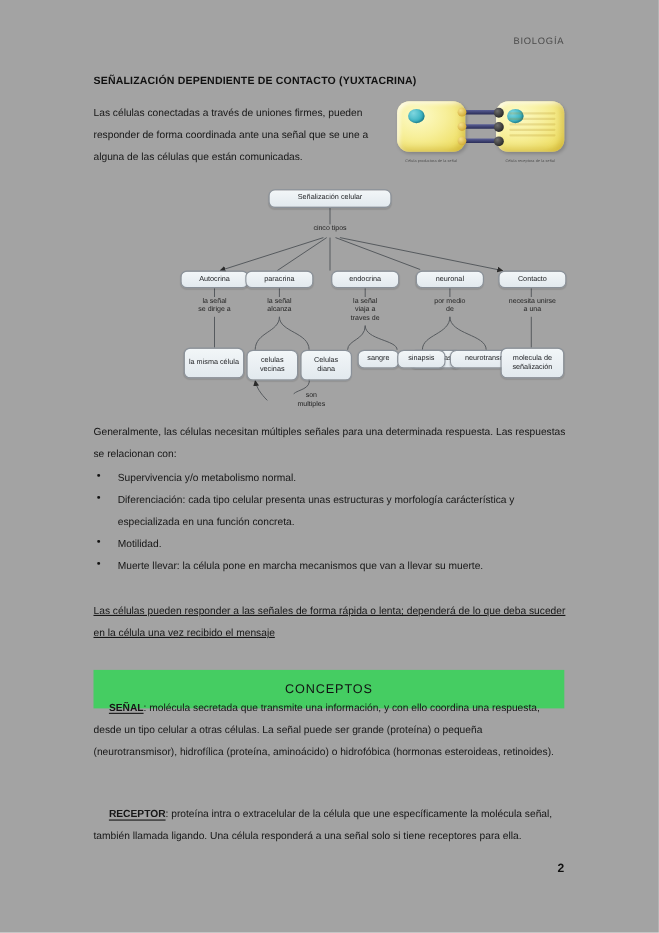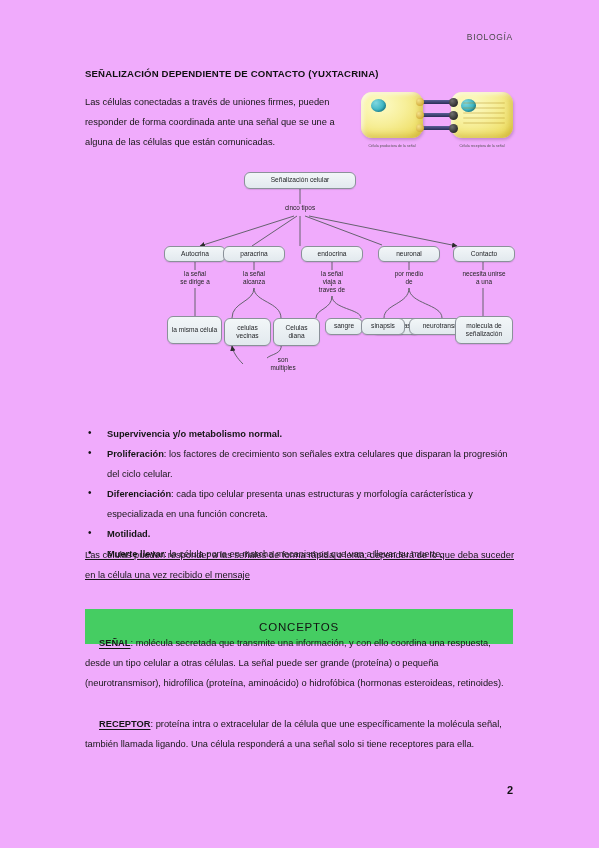--- a/index.html
+++ b/index.html
@@ -14,21 +14,21 @@
     font-family: "Liberation Sans", sans-serif;
     color: #1a1a1a;
     overflow: hidden;
   }
 
   .page {
     position: absolute;
     left: 0; top: 0;
     width: 599px;
     height: 848px;
-    background: #f0abfc;
+    background: #a3a3a3;
   }
 
   
   .doc-header {
     position: absolute;
     left: 85px;
     top: 32px;
     width: 428px;
     text-align: right;
     font-size: 8.5px;
@@ -212,21 +212,21 @@
     color: #161616;
   }
   .bullet-list li::before {
     content: "\2022";
     position: absolute;
     left: 3px;
     top: -1px;
     font-size: 10px;
     color: #111;
   }
-  .bullet-list .lead { font-weight: bold; }
+  .bullet-list .lead { font-weight: normal; }
 
   
   .conceptos-banner {
     position: absolute;
     left: 85px;
     top: 609px;
     width: 428px;
     height: 35px;
     background: #45cd62;
     display: flex;
@@ -356,27 +356,25 @@
     <div class="cm-node" style="left:240px; top:152px; width:38px; height:17px;">sangre</div>
     <div class="cm-node" style="left:287px; top:152px; width:48px; height:17px;">hormonas</div>
 
     <div class="cm-node" style="left:276px; top:152px; width:44px; height:17px;">sinapsis</div>
     <div class="cm-node" style="left:324px; top:152px; width:82px; height:17px;">neurotransmisores</div>
 
     <div class="cm-node" style="left:370px; top:150px; width:58px; height:28px;">molecula de
 señalización</div>
   </div>
 
+  <div class="body-para" style="top:382px;">Generalmente, las células necesitan múltiples señales para una determinada respuesta. Las respuestas se relacionan con:</div>
 
   <ul class="bullet-list">
     <li>
       <span class="lead">Supervivencia y/o metabolismo normal.</span><span></span>
-    </li>
-    <li>
-      <span class="lead">Proliferación</span><span>: los factores de crecimiento son señales extra celulares que disparan la progresión del ciclo celular.</span>
     </li>
     <li>
       <span class="lead">Diferenciación</span><span>: cada tipo celular presenta unas estructuras y morfología carácterística y especializada en una función concreta.</span>
     </li>
     <li>
       <span class="lead">Motilidad.</span><span></span>
     </li>
     <li>
       <span class="lead">Muerte llevar</span><span>: la célula pone en marcha mecanismos que van a llevar su muerte.</span>
     </li>
@@ -385,19 +383,19 @@
   <div class="body-para" style="top:545px;text-decoration:underline;">Las células pueden responder a las señales de forma rápida o lenta; dependerá de lo que deba suceder en la célula una vez recibido el mensaje</div>
 
   <div class="conceptos-banner" style="background: rgb(69, 205, 98);">
     <span>CONCEPTOS</span>
   </div>
 
   <div class="body-para" style="top:633px;">
     <span class="term">SEÑAL</span><span>: molécula secretada que transmite una información, y con ello coordina una respuesta, desde un tipo celular a otras células. La señal puede ser grande (proteína) o pequeña (neurotransmisor), hidrofílica (proteína, aminoácido) o hidrofóbica (hormonas esteroideas, retinoides).</span>
   </div>
 
-  <div class="body-para" style="top:714px;">
+  <div class="body-para" style="top:730px;">
     <span class="term">RECEPTOR</span><span>: proteína intra o extracelular de la célula que une específicamente la molécula señal, también llamada ligando. Una célula responderá a una señal solo si tiene receptores para ella.</span>
   </div>
 
   <div class="page-number">2</div>
 
 </div>
 
 </body></html>

